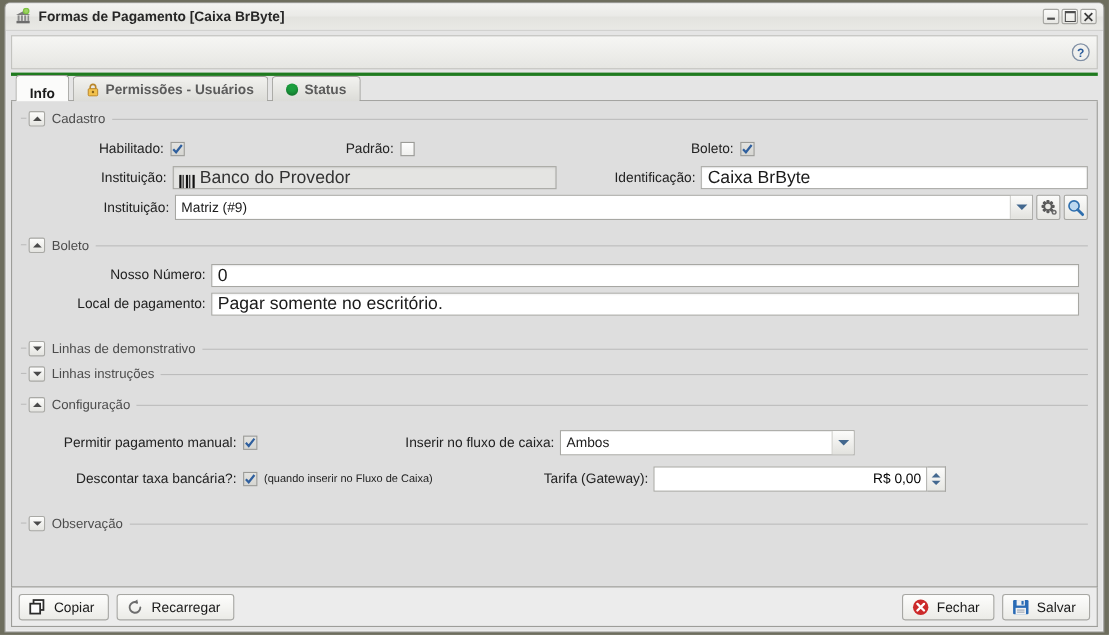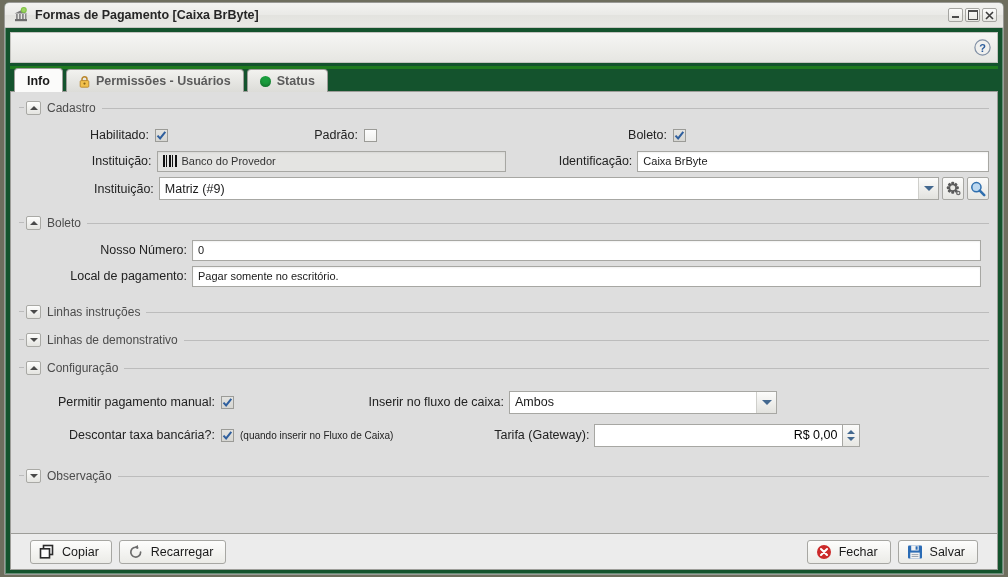--- a/index.html
+++ b/index.html
@@ -10,21 +10,21 @@
     font-family: "Liberation Sans", sans-serif;
     font-size: 12px;
     overflow: hidden;
   }
 
   
   .window {
     position: absolute;
     left: 4px; top: 2px;
     width: 1000px; height: 573px;
-    background: #14532d;
+    background: #e5e5e5;
     border: 1px solid #9a9a96;
     border-radius: 5px 5px 0 0;
     box-shadow: 0 0 0 1px rgba(255,255,255,.35) inset;
     display: flex; flex-direction: column;
   }
 
   
   .titlebar {
     height: 25px;
     background: linear-gradient(to bottom, #f3f3f1 0%, #eaeae7 48%, #e3e3df 52%, #e9e9e5 100%);
@@ -99,20 +99,21 @@
     color: #5b5b5b;
     background: linear-gradient(to bottom, #f2f2ef, #dcdcd8);
     margin-right: 3px;
     position: relative; z-index: 1;
   }
   .tab.active {
     background: #fbfbfa;
     color: #1a1a1a;
     height: 24px;
     z-index: 3;
+    align-items: flex-end;
   }
   .lock-icon { width: 11px; height: 13px; position: relative; display:inline-block;}
   .dot-green { width: 11px; height: 11px; border-radius: 50%; background: #1b9e3e; display:inline-block; box-shadow: inset 0 -2px 3px rgba(0,0,0,.25);}
 
   
   .content {
     flex: 1;
     margin: 0 5px;
     background: #dedede;
     border: 1px solid #9d9d99;
@@ -159,22 +160,22 @@
     display:inline-flex; align-items:center; justify-content:center;
     flex: none;
   }
   .cb.empty { background: linear-gradient(to bottom,#fdfdfd,#f0f0ee); }
   .cb svg { display:block; }
 
   .txt {
     height: 21px;
     border: 1px solid #a7a7a3;
     background: #ffffff;
-    font-size: 11px; color: #1a1a1a;
-    display: flex; align-items: center;
+    font-size: 16px; color: #1a1a1a;
+    display: flex; align-items: flex-end;
     padding: 0 5px;
     box-shadow: inset 0 1px 2px rgba(0,0,0,.06);
   }
   .txt.disabled { background: #e4e4e2; color: #333; }
 
   .barcode { display:flex; gap:1.5px; margin-right:5px; align-items:center; flex:none;}
   .barcode i { display:block; width:2px; height:12px; background:#111; }
   .barcode i.thin { width:1px; }
 
   .combo {
@@ -214,21 +215,21 @@
 
   .note { font-size:10px; color:#222; margin-left:6px; }
 
   
   .bottombar {
     height: 36px; flex: none;
     margin: 0 5px 4px 5px;
     background: #ececec;
     border: 1px solid #9d9d99; border-top: none;
     display: flex; align-items: center;
-    padding: 0 19px;
+    padding: 0 6px;
   }
   .btn {
     height: 24px;
     border: 1px solid #a7a7a3; border-radius: 3px;
     background: linear-gradient(to bottom,#fdfdfc,#ebebe7);
     display: flex; align-items: center; gap: 7px;
     padding: 0 12px 0 8px;
     font-size: 12.5px; color: #1a1a1a;
     margin-right: 7px;
   }
@@ -391,36 +392,36 @@
         </div>
         <div class="row">
           <span class="lbl" style="width:168px">Local de pagamento:</span>
           <span class="txt" style="width:789px; margin-left:5px">
             <span>Pagar somente no escritório.</span>
           </span>
         </div>
       </div>
     </div>
 
+    <div class="group" style="margin-top:12px">
+      <div class="group-head">
+        <div class="toggle-btn">
+            <span class="arrow-down"></span>
+          </div>
+        <span class="group-title">Linhas de demonstrativo</span>
+        <span class="group-line"></span>
+      </div>
+    </div>
+
     <div class="group" style="margin-top:7px">
       <div class="group-head">
         <div class="toggle-btn">
             <span class="arrow-down"></span>
           </div>
         <span class="group-title">Linhas instruções</span>
-        <span class="group-line"></span>
-      </div>
-    </div>
-
-    <div class="group" style="margin-top:12px">
-      <div class="group-head">
-        <div class="toggle-btn">
-            <span class="arrow-down"></span>
-          </div>
-        <span class="group-title">Linhas de demonstrativo</span>
         <span class="group-line"></span>
       </div>
     </div>
 
     <div class="group" style="margin-top:12px">
       <div class="group-head">
         <div class="toggle-btn">
             <span class="arrow-up"></span>
           </div>
         <span class="group-title">Configuração</span>

